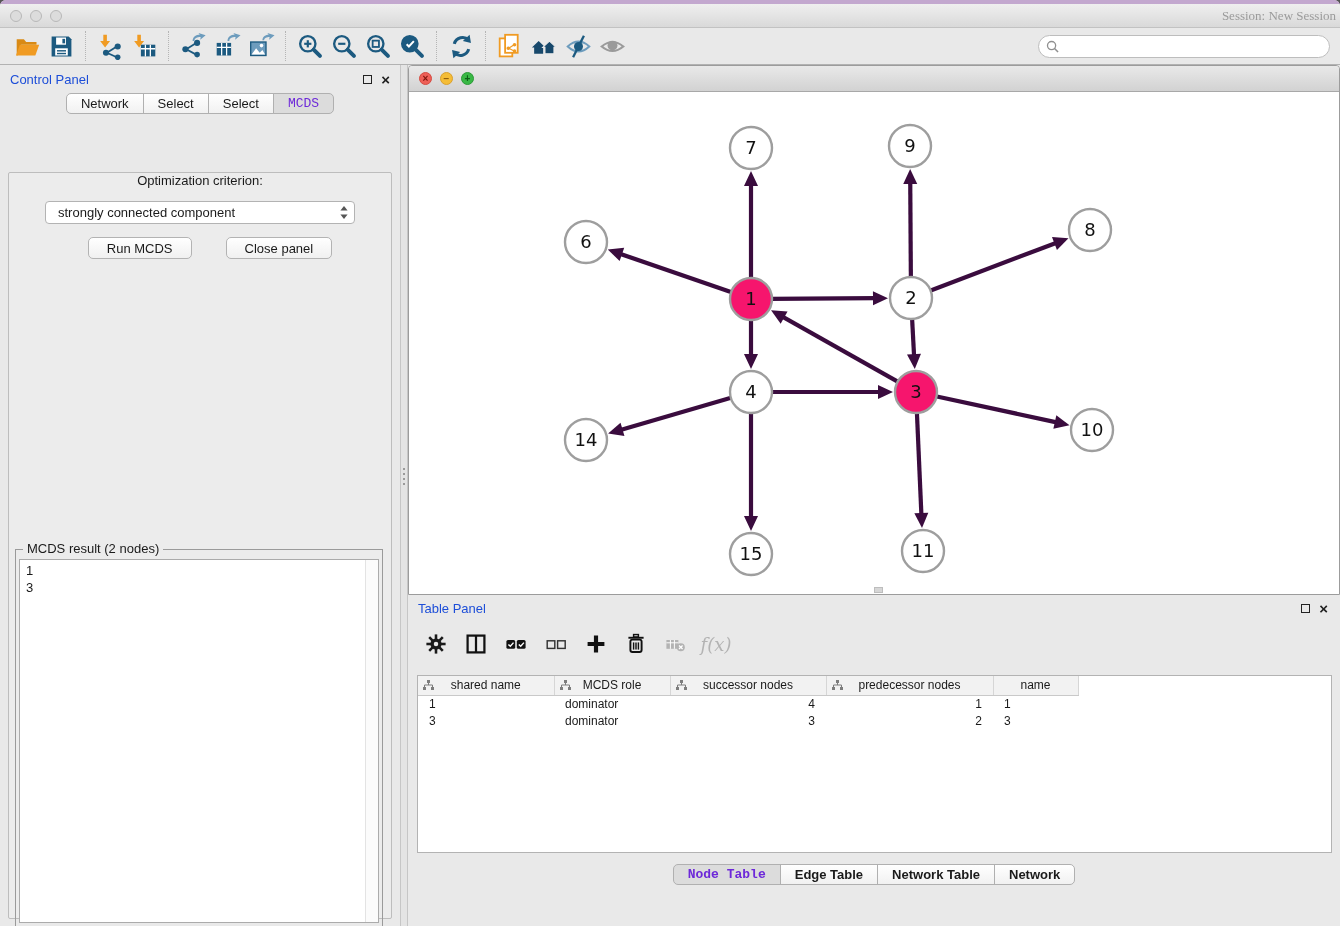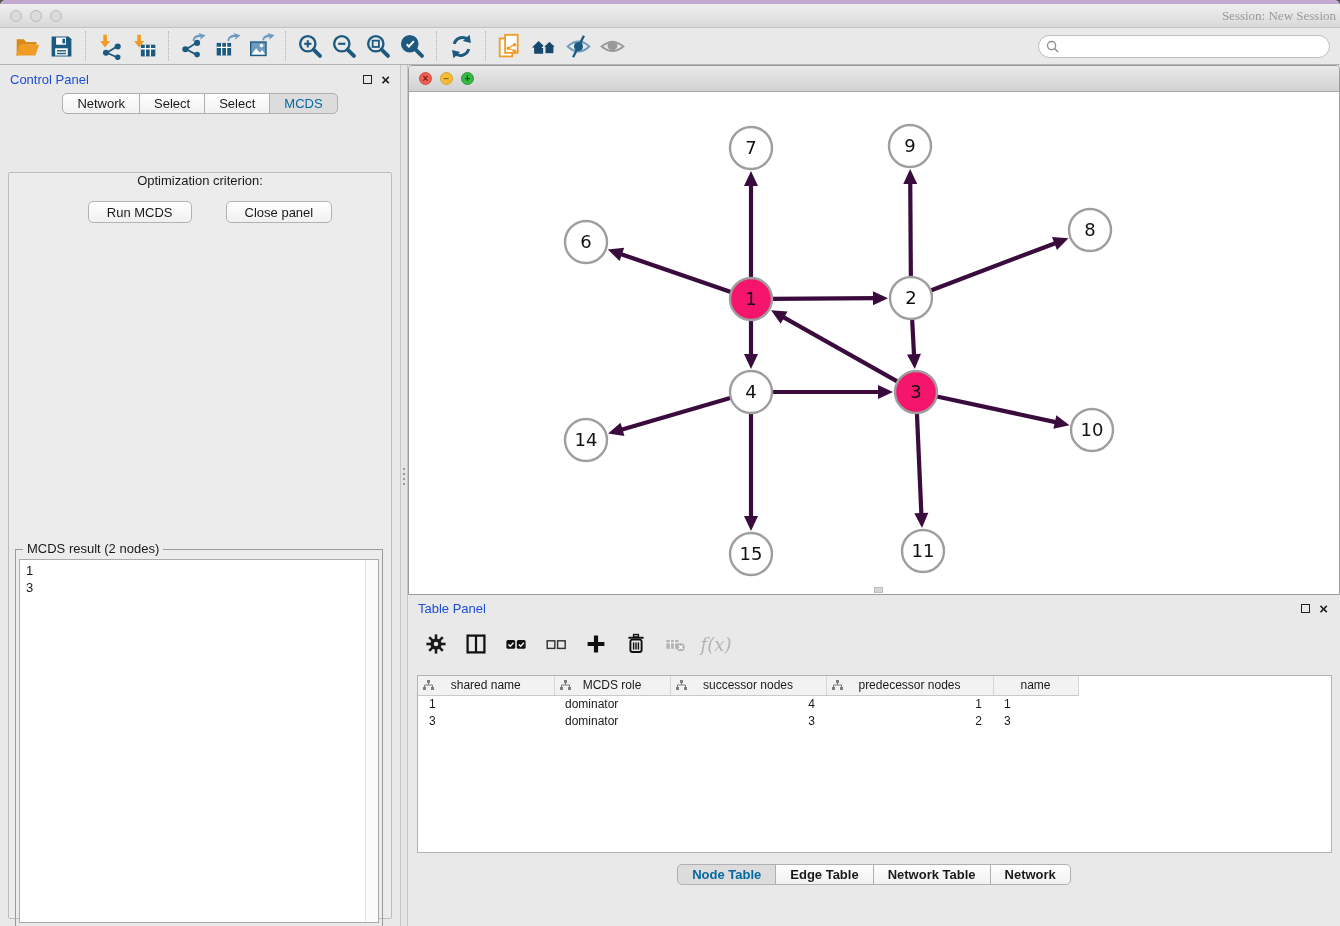--- a/index.html
+++ b/index.html
@@ -31,21 +31,21 @@
   .cp { width:400px; position:relative; background:#e9e9e9; }
   .cp-header { height:28px; display:flex; align-items:center; padding:0 10px; }
   .panel-title { font-size:13px; color:#1d4ed8; }
   .panel-btns { margin-left:auto; display:flex; align-items:center; gap:9px; }
   .float-ico { width:9px; height:9px; border:1.6px solid #222; display:inline-block; }
   .close-ico { font-size:15px; font-weight:bold; color:#222; line-height:9px; }
   .tabs-row { display:flex; justify-content:center; position:relative; z-index:2; }
   .tab { height:21px; padding:0 14px; background:linear-gradient(#ffffff,#f1f1f1); border:1px solid #b0b0b0; margin-left:-1px; display:flex; align-items:center; font-size:13px; color:#1a1a1a; }
   .tab:first-child { border-radius:5px 0 0 5px; margin-left:0; }
   .tab:last-child { border-radius:0 5px 5px 0; }
-  .tab.disabled { background:#dcdcdc; color:#0369a1; }
+  .tab.disabled { background:#dcdcdc; color:#6d28d9;font-family:Liberation Mono, monospace; }
   .cp-content { position:absolute; left:8px; right:8px; top:107px; bottom:7px; background:#ececec; border:1px solid #bdbdbd; border-radius:2px; }
   .opt-label { text-align:center; font-size:13px; }
   .mac-select { width:310px; height:23px; margin:13px auto 0; background:#fff; border:1px solid #b3b3b3; border-radius:4px; display:flex; align-items:center; padding:0 5px 0 12px; }
   .mac-select .val { flex:1; font-size:13px; }
   .btn-row { display:flex; justify-content:center; gap:14px; margin-top:13px; }
   .mac-btn { height:22px; padding:0 18px; background:linear-gradient(#ffffff,#f0f0f0); border:1px solid #b3b3b3; border-radius:5px; font-size:13px; display:flex; align-items:center;margin-left:20px; }
   .result-group { position:absolute; left:6px; right:8px; top:376px; height:378px; border:1px solid #9a9a9a; }
   .result-legend { position:absolute; top:-9px; left:7px; background:#ececec; padding:0 4px; font-size:13px; }
   .result-area { position:absolute; left:3px; right:3px; top:9px; bottom:3px; background:#fff; border:1px solid #ababab; display:flex; }
   .result-lines { flex:1; padding:2px 0 0 6px; font-size:13px; line-height:17px; }
@@ -277,20 +277,27 @@
         </span>
       </div>
       <div class="tabs-row">
         <div class="tab">Network</div>
         <div class="tab">Select</div>
         <div class="tab">Select</div>
         <div class="tab disabled">MCDS</div>
       </div>
       <div class="cp-content">
         <div class="opt-label">Optimization criterion:</div>
+        <div class="mac-select">
+          <span class="val">strongly connected component</span>
+          <svg width="10" height="15" viewBox="0 0 10 15">
+              <path d="M5 1l3.6 4.6H1.4z" fill="#555"></path>
+              <path d="M5 14L1.4 9.4h7.2z" fill="#555"></path>
+            </svg>
+        </div>
         <div class="btn-row">
           <div class="mac-btn">Run MCDS</div>
           <div class="mac-btn">Close panel</div>
         </div>
         <div class="result-group">
           <span class="result-legend">MCDS result (2 nodes)</span>
           <div class="result-area">
             <div class="result-lines">
               <div>1</div>
               <div>3</div>

